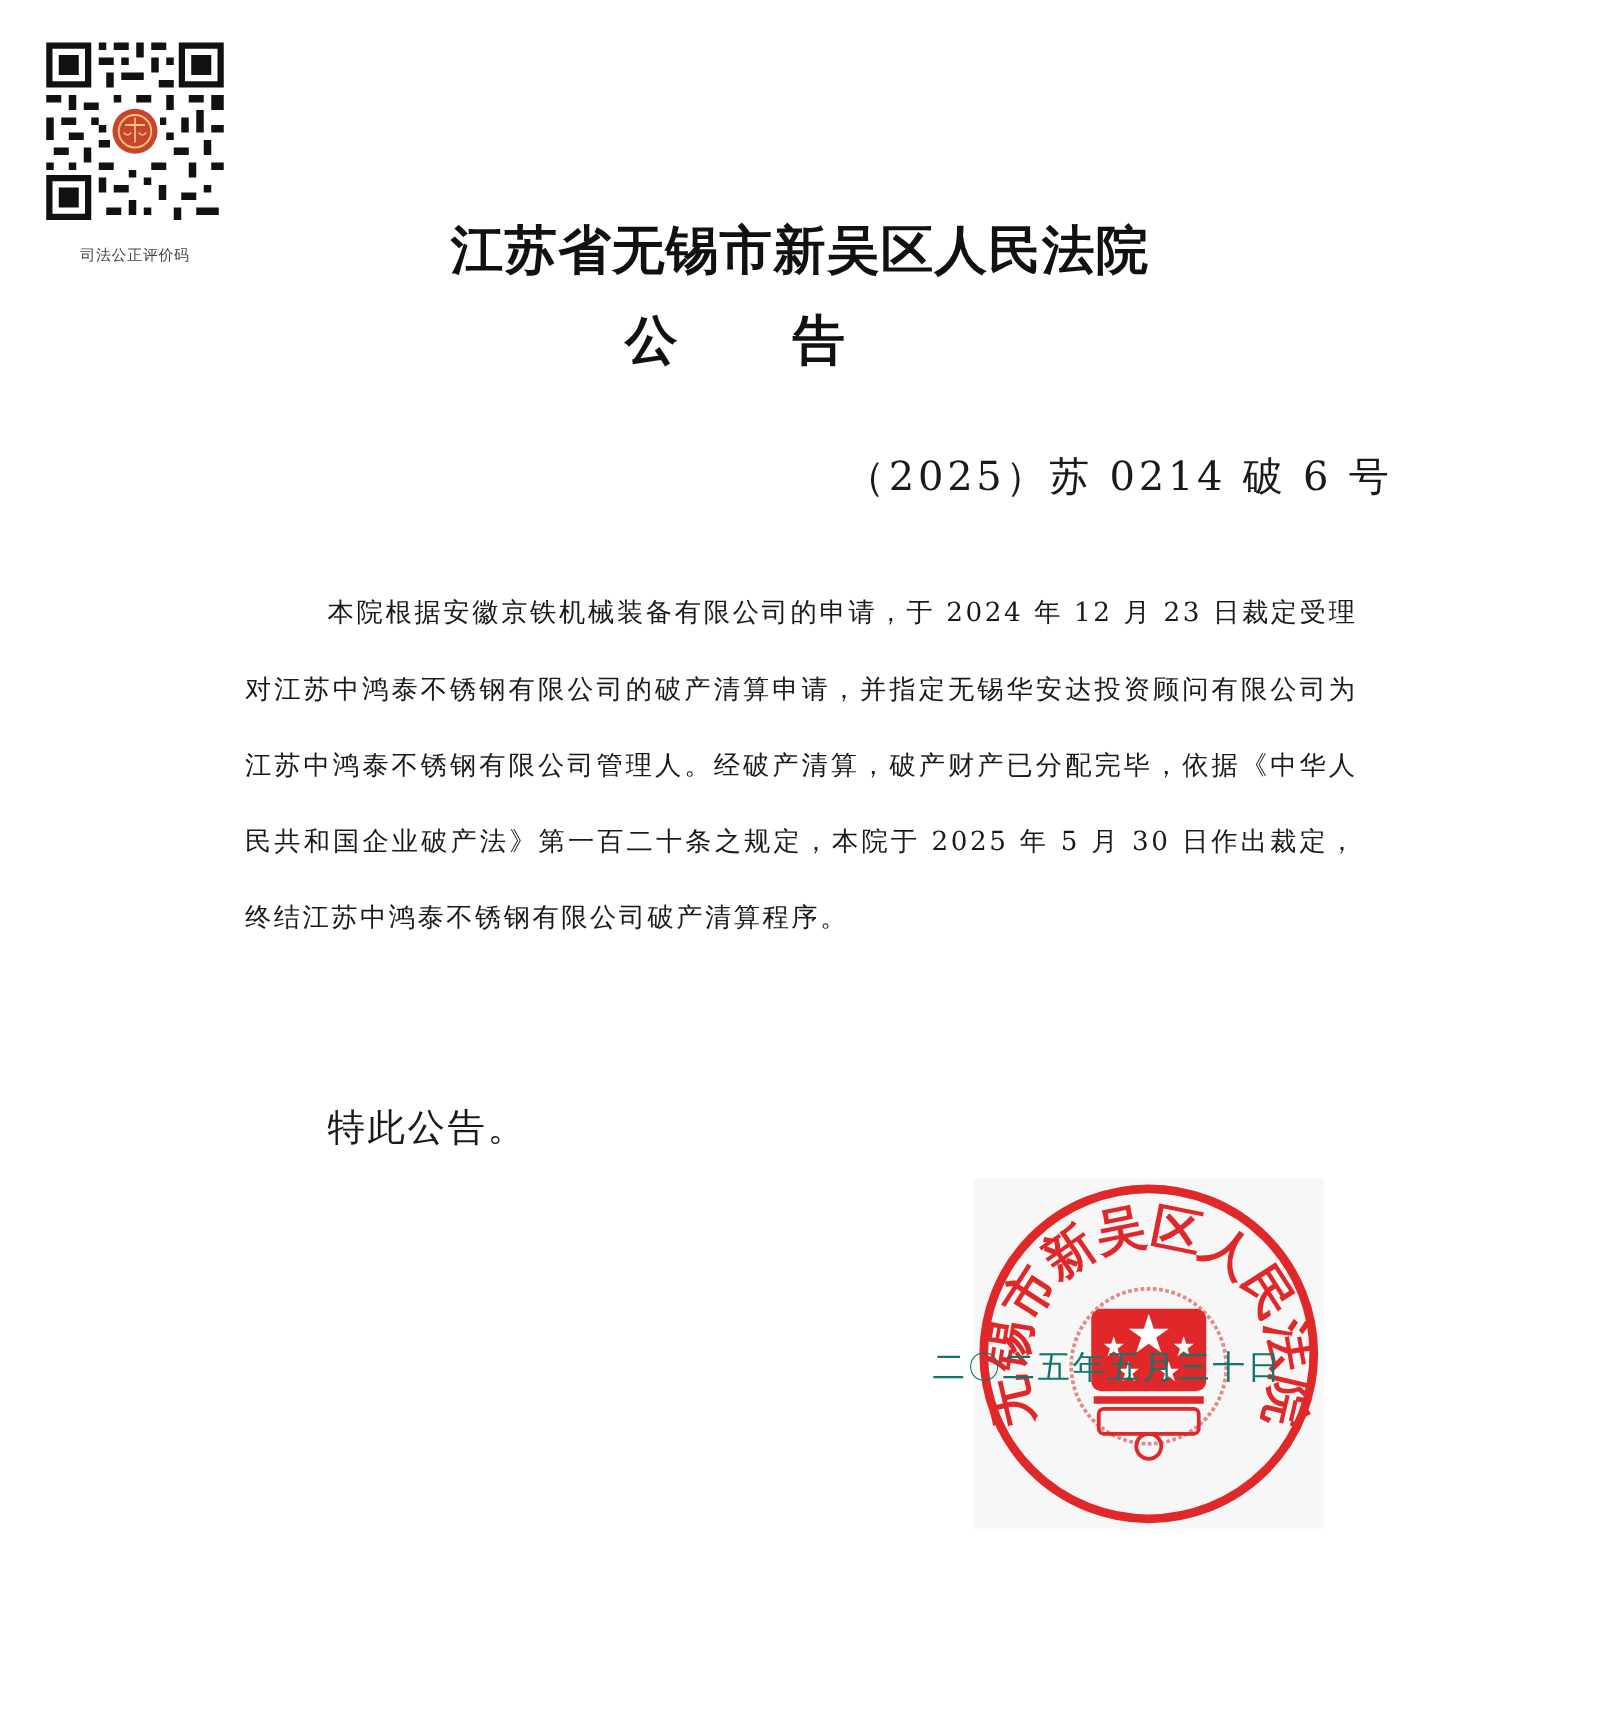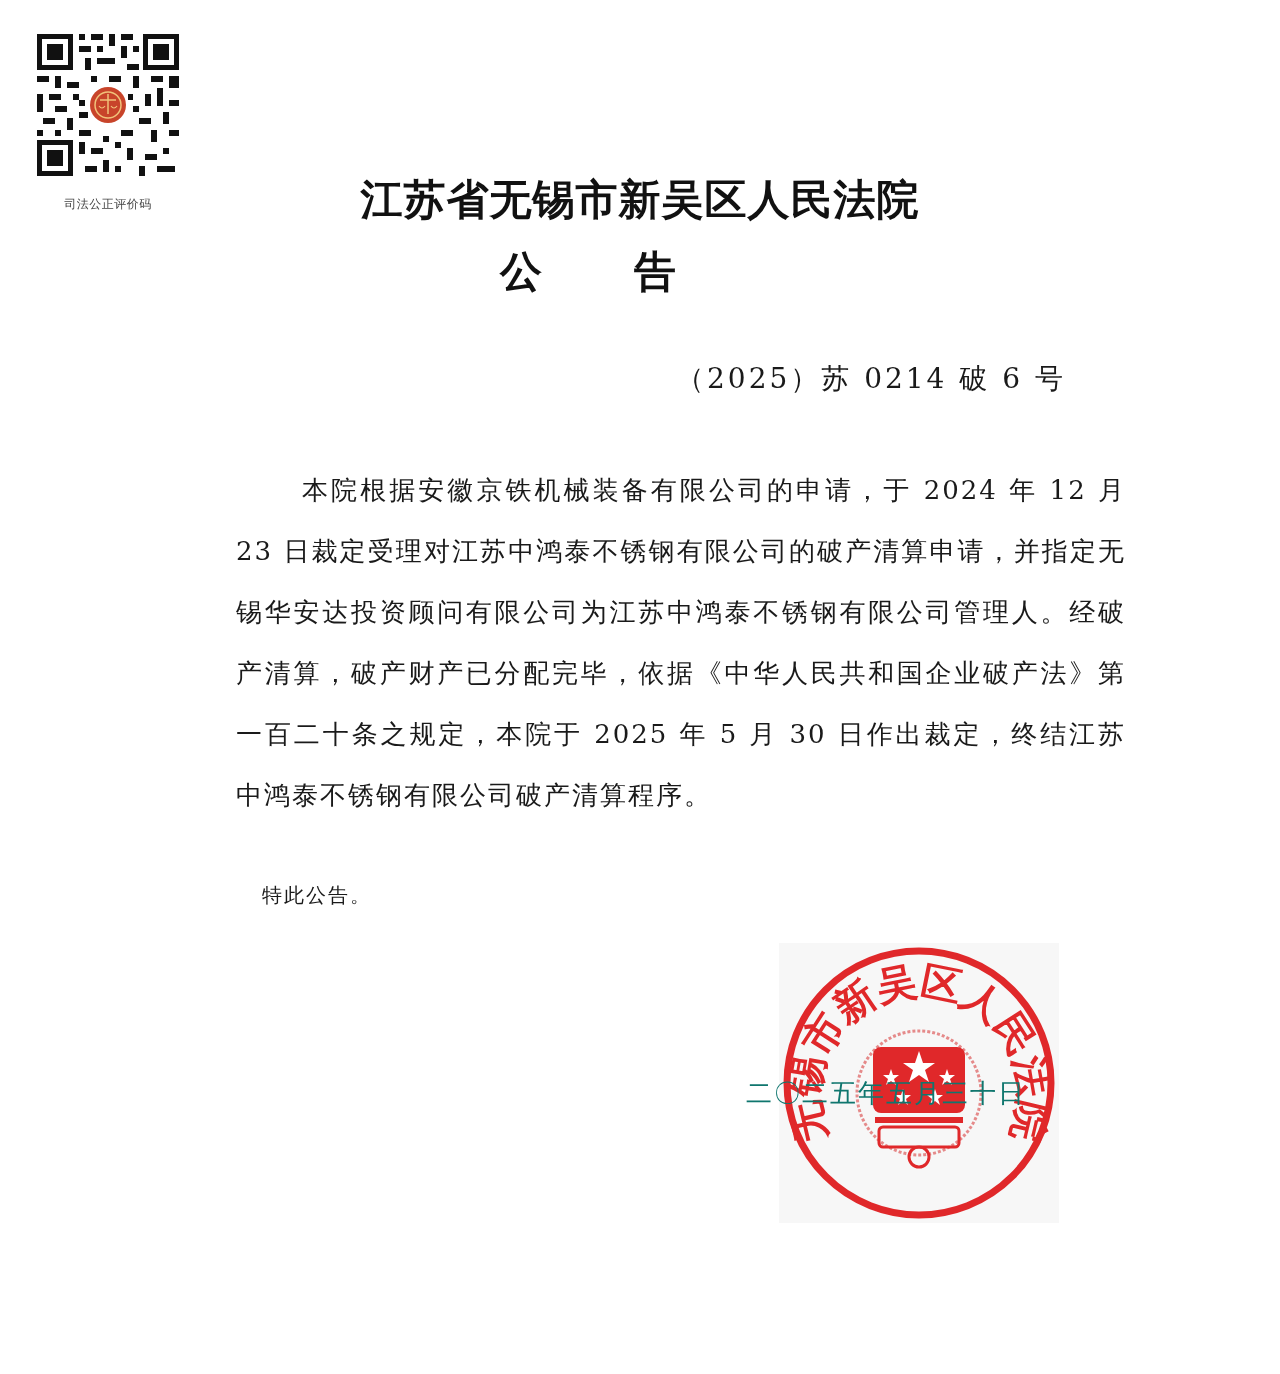--- a/index.html
+++ b/index.html
@@ -58,44 +58,43 @@
       font-size: 42px;
       font-weight: bold;
       color: #111;
     }
     .subtitle span { display: inline-block; }
     .subtitle .gap { width: 92px; }
     .doc-number {
       position: absolute;
       left: 676px;
       top: 360px;
-      font-size: 28px;
+      font-size: 32px;
       letter-spacing: 3px;
       color: #1a1a1a;
     }
     .body-text {
       position: absolute;
       left: 196px;
       top: 460px;
       width: 890px;
-      font-size: 26px;
+      font-size: 21px;
       line-height: 61px;
       text-align: justify;
       text-align-last: left;
       letter-spacing: 2px;
       color: #1a1a1a;
-      margin-left: 40px;
     }
     .body-text p { margin: 0; }
     .para { text-indent: 66px; }
     .closing {
       position: absolute;
       left: 262px;
       top: 882px;
-      font-size: 20px;
+      font-size: 30px;
       letter-spacing: 2px;
       color: #1a1a1a;
     }
     .seal {
       position: absolute;
       left: 779px;
       top: 943px;
       width: 280px;
       height: 280px;
       background: #f7f7f7;

